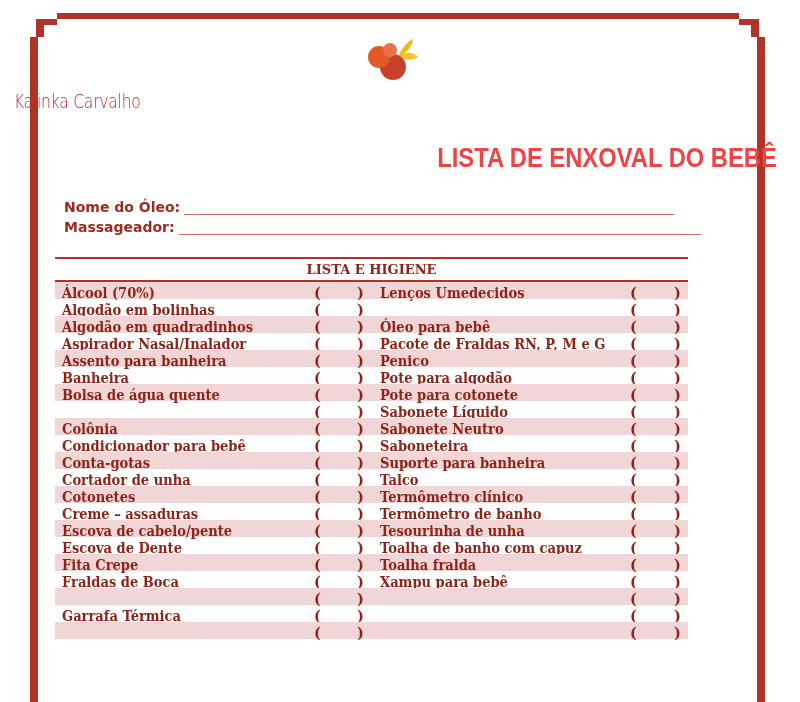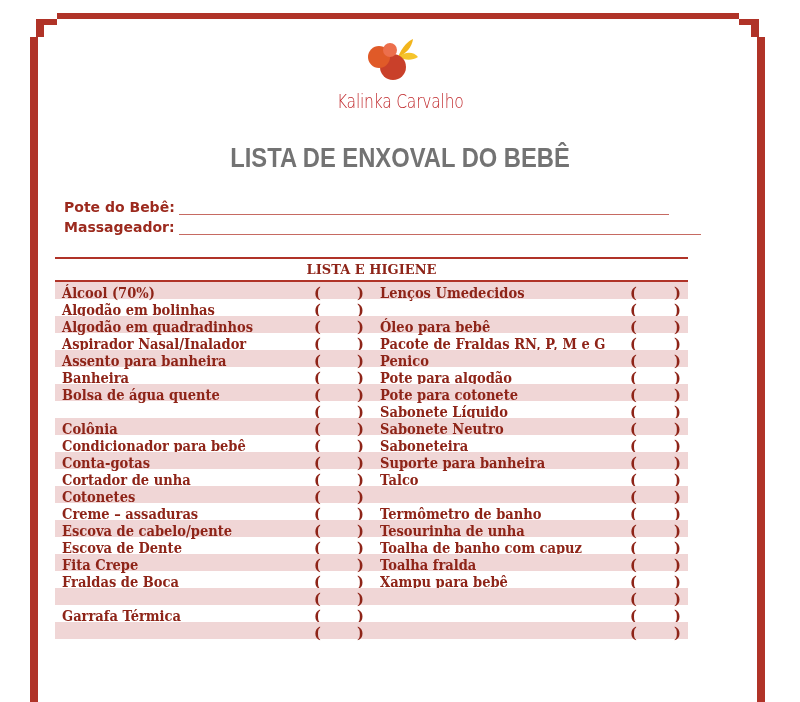--- a/index.html
+++ b/index.html
@@ -1,21 +1,21 @@
 <!DOCTYPE html>
 <html><head>
   <meta charset="utf-8">
   <style>
     html, body { margin: 0; padding: 0; background: #ffffff; }
     body { width: 800px; height: 702px; position: relative; overflow: hidden; font-family: "Liberation Sans", sans-serif; }
     .bar { position: absolute; background: #b03328; }
     .logo { position: absolute; left: 360px; top: 35px; width: 60px; height: 50px; }
-    .brand { position: absolute; left: 0; width: 800px; top: 90px; text-align: center; font-family: "DejaVu Sans", sans-serif; font-weight: 200; font-size: 19px; color: #c0292c; letter-spacing: -0.3px; }
+    .brand { position: absolute; left: 0; width: 800px; top: 90px; text-align: left; font-family: "DejaVu Sans", sans-serif; font-weight: 200; font-size: 19px; color: #c0292c; letter-spacing: -0.3px; }
     .brand span { display: inline-block; transform: scaleX(0.82); transform-origin: center; }
-    .title { position: absolute; left: 0; width: 800px; top: 143px; text-align: center; color: #737373; font-family: "Liberation Sans", sans-serif; font-weight: bold; font-size: 27px; }
+    .title { position: absolute; left: 0; width: 800px; top: 143px; text-align: right; color: #ef4444; font-family: "Liberation Sans", sans-serif; font-weight: bold; font-size: 27px; }
     .title span { display: inline-block; transform: scaleX(0.88); }
     .field { position: absolute; left: 64px; color: #9c2a1e; font-family: "DejaVu Sans", sans-serif; font-weight: bold; font-size: 14px; display: flex; align-items: flex-end; }
     .field .line { border-bottom: 1.5px solid #c66a62; margin-left: 4px; height: 14px; }
     .table { position: absolute; left: 55px; top: 257px; width: 633px; }
     .rule-top { height: 2px; background: #b03328; }
     .thead { height: 21px; border-bottom: 2px solid #b03328; text-align: center; font-family: "DejaVu Serif", serif; font-weight: bold; font-size: 13px; color: #8e2418; line-height: 22px; }
     .row { position: relative; height: 17px; font-family: "DejaVu Serif", serif; font-weight: bold; font-size: 14.5px; color: #8e2418; line-height: 21px; white-space: nowrap; }
     .row.striped { background: #f0d6d6; }
     .cell { position: absolute; top: 0; }
     .cell-l { left: 7px; }
@@ -39,21 +39,21 @@
   <path d="M38 22 C46 16 54 17 58 22 C52 26 44 25 38 22 Z" fill="#f5c42b"></path>
   <circle cx="33" cy="32" r="13" fill="#c9402a"></circle>
   <circle cx="19" cy="22" r="11" fill="#e05a28"></circle>
   <circle cx="30" cy="15" r="7" fill="#ec6f4c"></circle>
 </svg>
 <div class="brand"><span>Kalinka Carvalho</span></div>
 
 <div class="title"><span>LISTA DE ENXOVAL DO BEBÊ</span></div>
 
 <div class="field" style="top:199px;">
-  <span>Pote do Bebê:</span>
+  <span>Nome do Óleo:</span>
   <span class="line" style="width:490px;"></span>
 </div>
 <div class="field" style="top:219px;">
   <span>Massageador:</span>
   <span class="line" style="width:522px;"></span>
 </div>
 
 <div class="table">
   <div class="rule-top"></div>
   <div class="thead">LISTA E HIGIENE</div>
@@ -149,20 +149,21 @@
         <span class="paren" style="left: 259px;">(</span>
         <span class="paren" style="left: 302px;">)</span>
         <span class="cell cell-r text"><span>Talco</span></span>
         <span class="paren" style="left: 575px;">(</span>
         <span class="paren" style="left: 619px;">)</span>
       </div>
       <div class="row striped">
         <span class="cell cell-l text"><span>Cotonetes</span></span>
         <span class="paren" style="left: 259px;">(</span>
         <span class="paren" style="left: 302px;">)</span>
+        <span class="cell cell-r text"><span>Termômetro clínico</span></span>
         <span class="paren" style="left: 575px;">(</span>
         <span class="paren" style="left: 619px;">)</span>
       </div>
       <div class="row">
         <span class="cell cell-l text"><span>Creme – assaduras</span></span>
         <span class="paren" style="left: 259px;">(</span>
         <span class="paren" style="left: 302px;">)</span>
         <span class="cell cell-r text"><span>Termômetro de banho</span></span>
         <span class="paren" style="left: 575px;">(</span>
         <span class="paren" style="left: 619px;">)</span>

